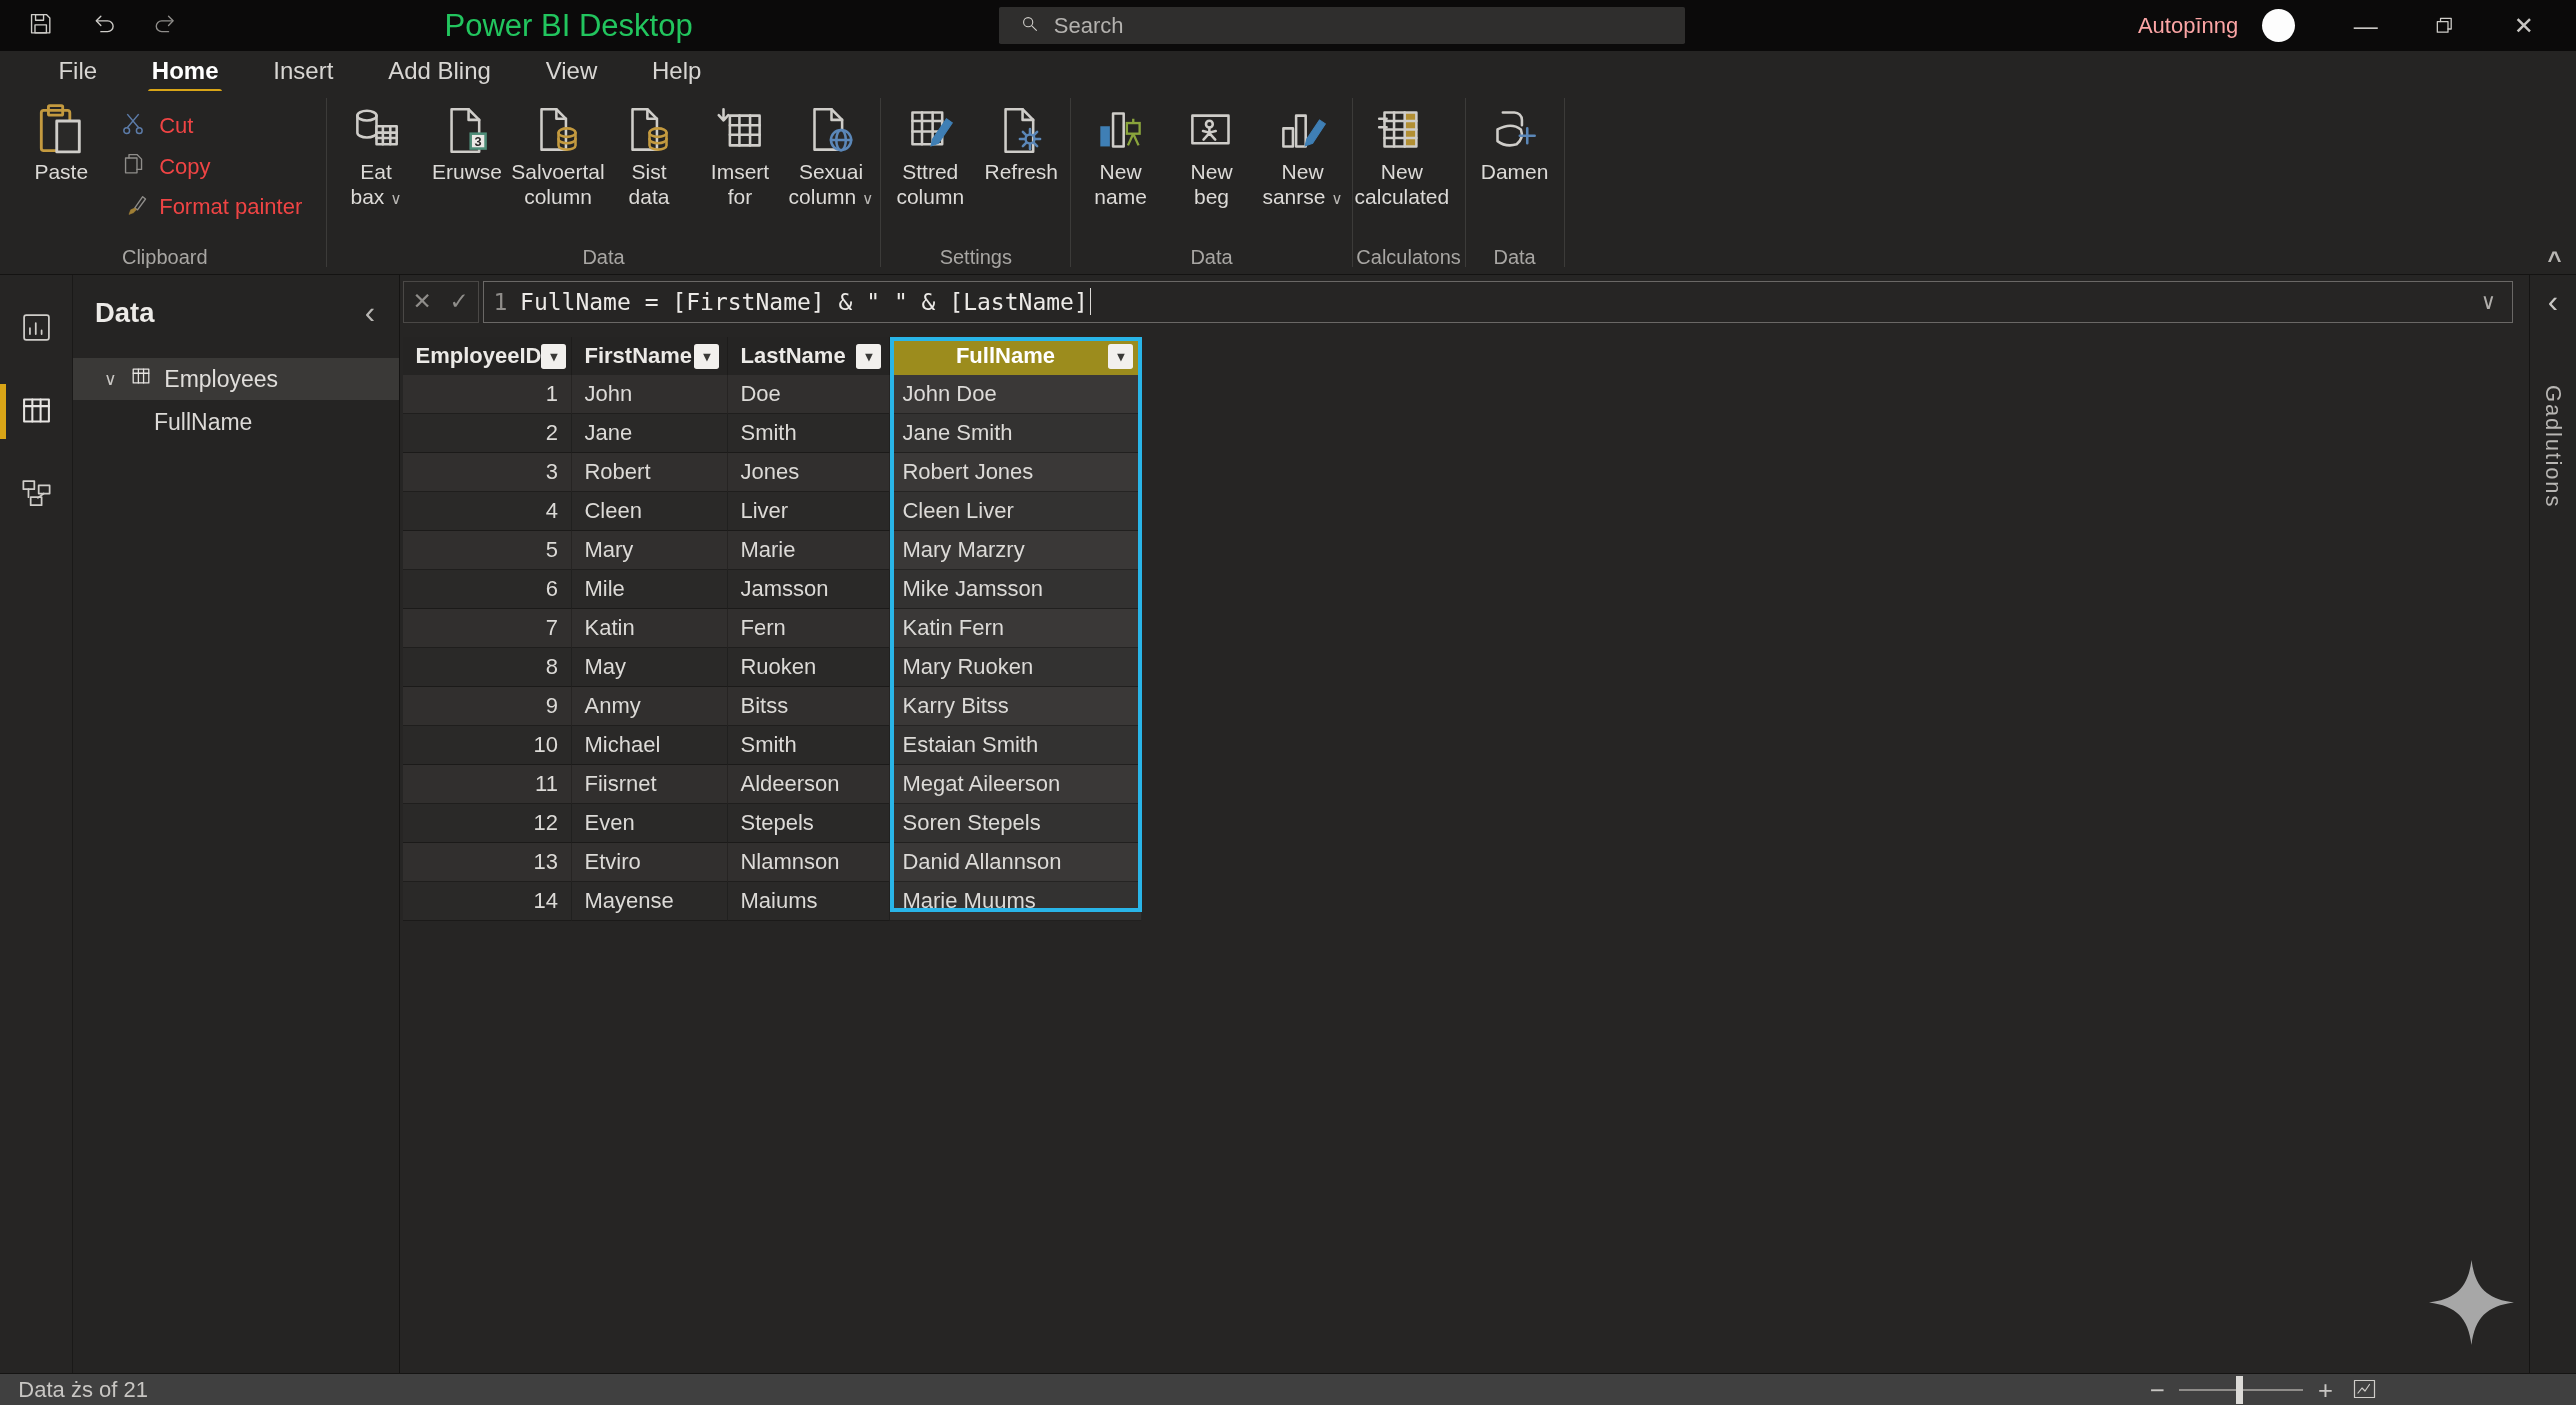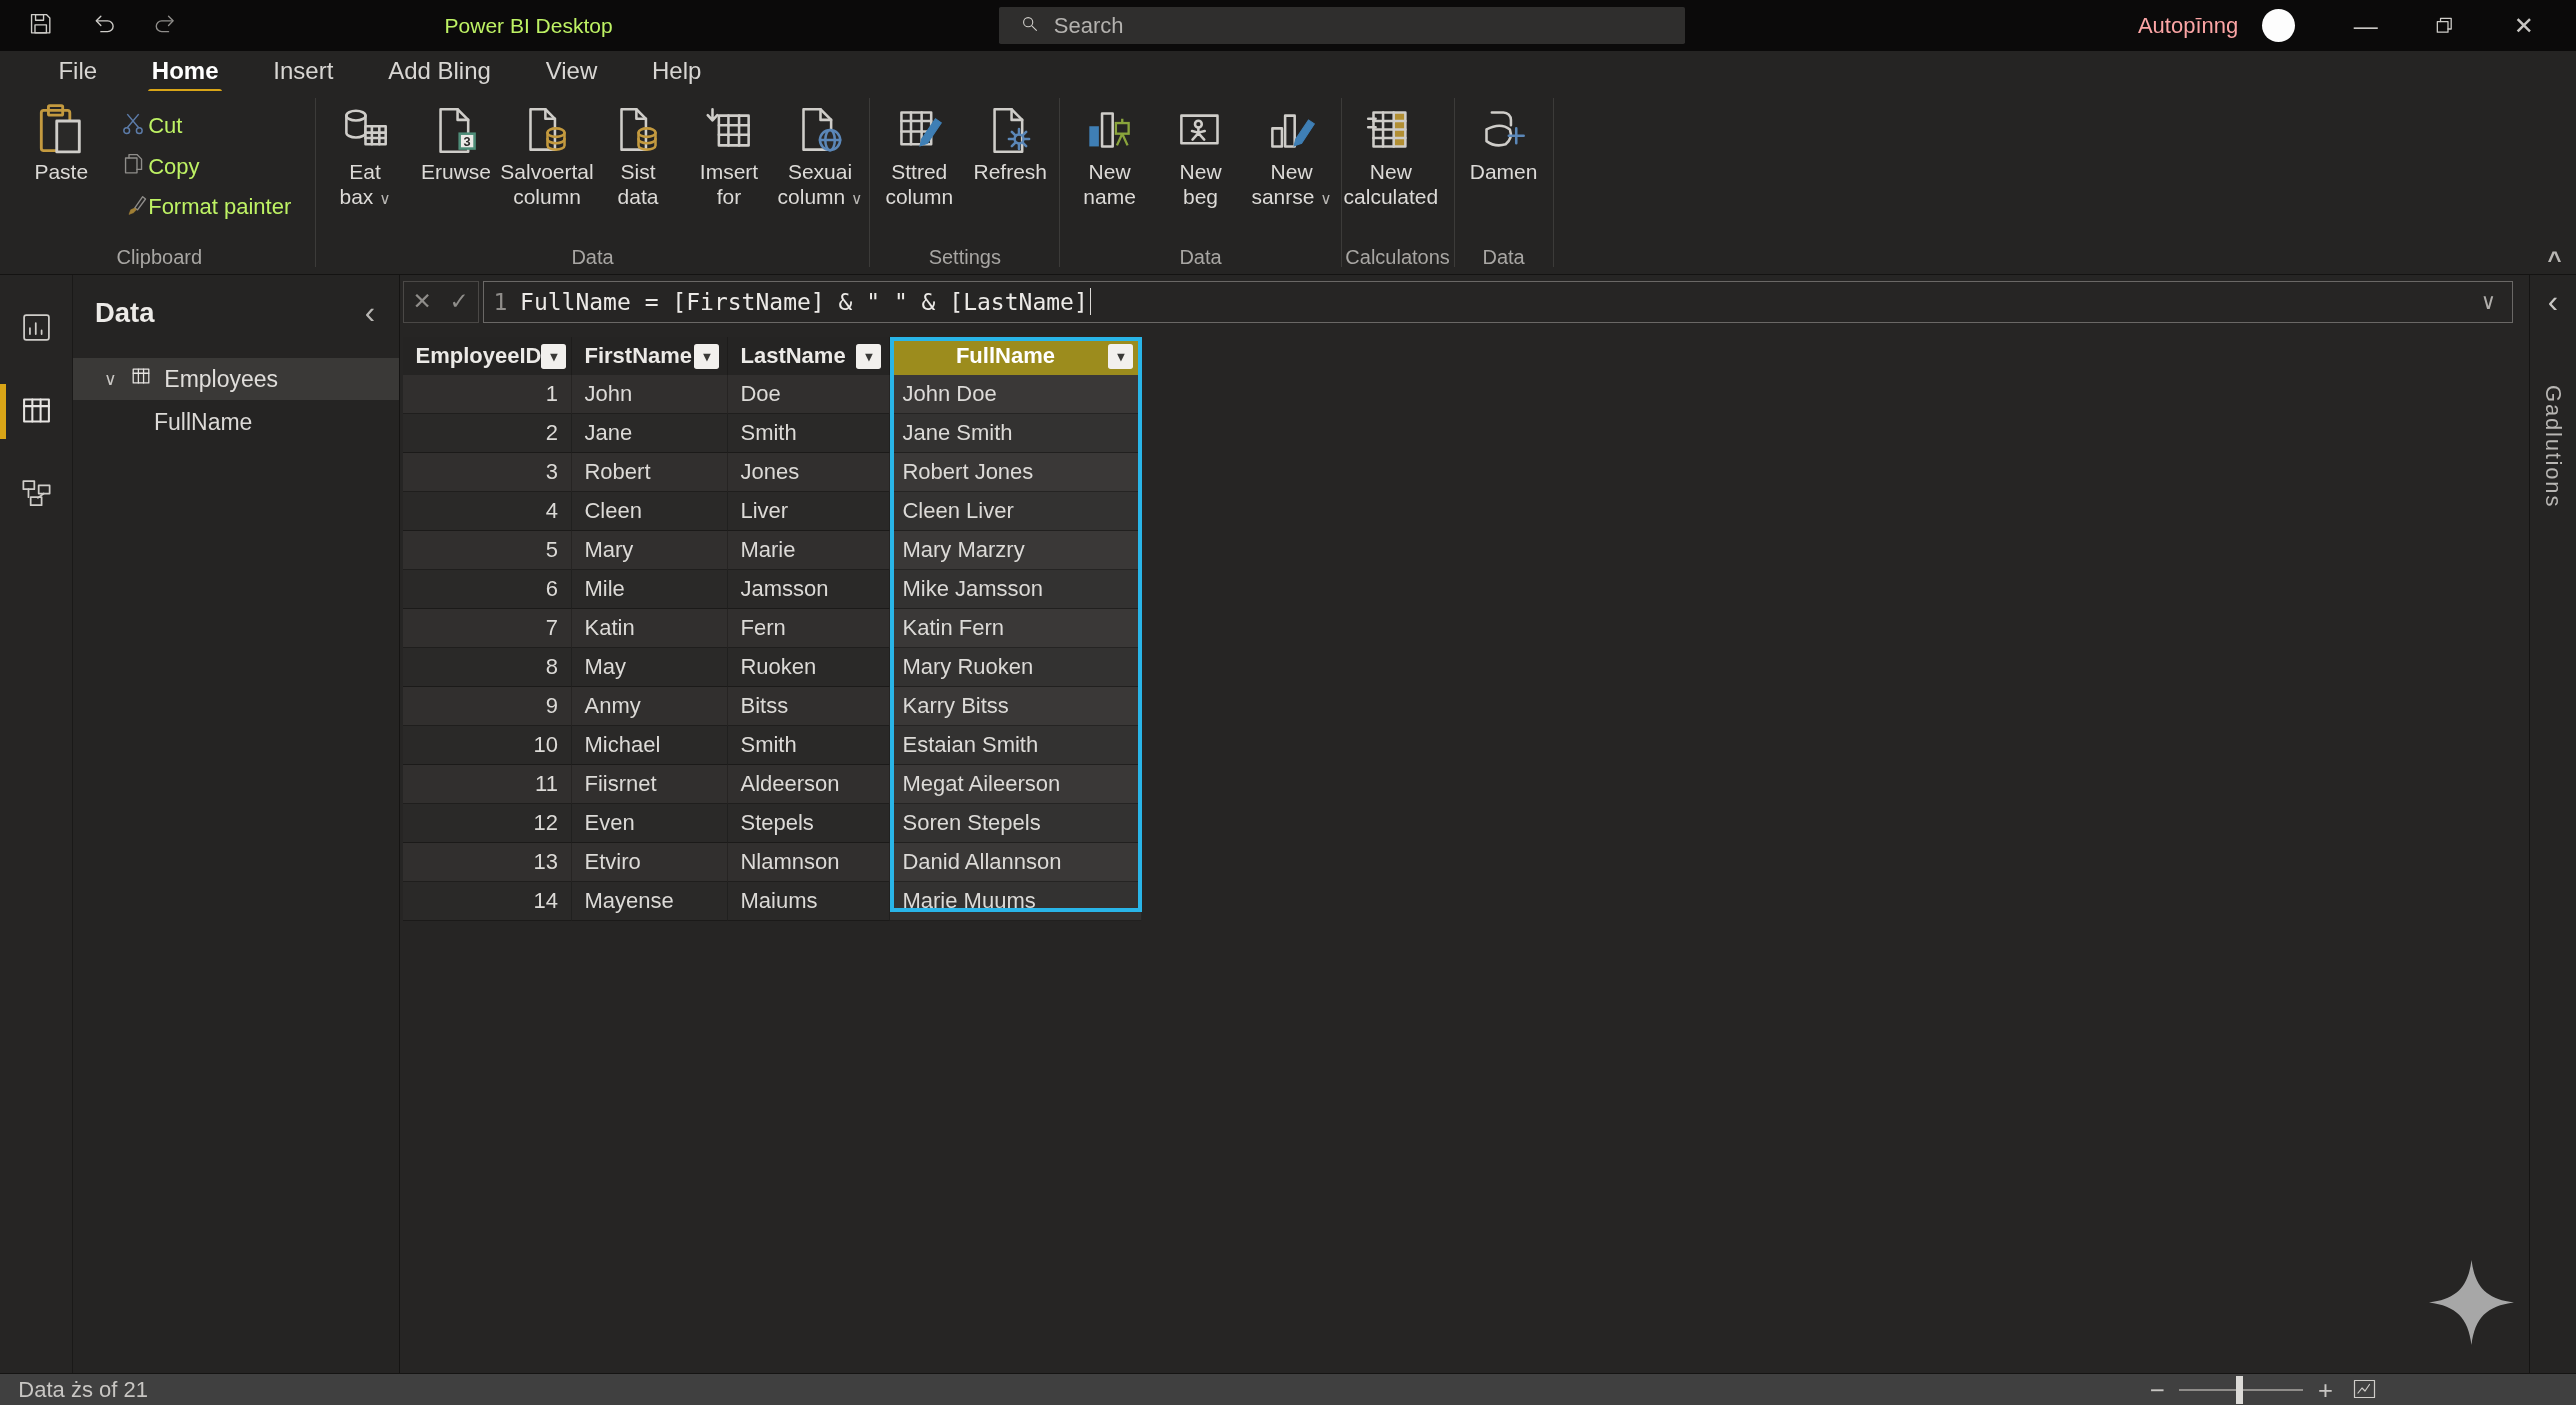--- a/index.html
+++ b/index.html
@@ -2,21 +2,21 @@
 <html style="--accent: #d9a517; --goldhdr: #9c8c1d; --cyan: #29b5e8;font-size:14.6px"><head>
 <meta charset="utf-8">
 <style>
   html,body{margin:0;padding:0;background:#111;}
   .app{position:relative;width:2576px;height:1405px;background:#262524;overflow:hidden;
        font-family:"Liberation Sans",sans-serif;color:#d8d6d3;}
 
   
   .titlebar{height:51px;background:#0b0a0a;display:flex;align-items:center;position:relative;}
   .tb-icons{display:flex;gap:35px;padding-left:27.4px;align-items:center;}
-  .tb-title{margin-left:265px;font-size:21px;color:#bef264;}
+  .tb-title{margin-left:265px;font-size:31px;color:#22c55e;}
   .tb-search{position:absolute;left:999px;top:7.3px;width:666px;height:37px;background:#2f2e2d;
              border-radius:1.8px;display:flex;align-items:center;gap:12.8px;padding-left:20px;}
   .tb-search-text{font-size:22px;color:#b4b2af;}
   .tb-right{margin-left:auto;display:flex;align-items:center;padding-right:12.8px;}
   .tb-auto{font-size:22px;color:#fca5a5;}
   .tb-avatar{width:33px;height:33px;border-radius:50%;background:#fdfdfd;margin:0 31px 0 24px;}
   .winbtn{width:79px;height:51px;display:flex;align-items:center;justify-content:center;
           font-size:24px;color:#c8c6c3;}
 
   
@@ -32,21 +32,21 @@
           padding-left:7.3px;position:relative;}
   .rb-group{display:flex;flex-direction:column;}
   .rb-buttons{flex:1;display:flex;align-items:flex-start;padding-top:7.3px;}
   .rb-label{text-align:center;font-size:20px;color:#a8a6a3;padding-bottom:5.5px;}
   .rb-sep{width:0.9px;background:#3c3b39;margin:7.3px 3.7px;}
   .rb-btn{width:91px;display:flex;flex-direction:column;align-items:center;padding-top:3.7px;cursor:default;}
   .rb-btn .rb-ico{height:57px;display:flex;align-items:center;justify-content:center;}
   .rb-cap{font-size:21px;line-height:25px;text-align:center;color:#dcdad7;white-space:pre-line;}
   .rb-cap .dd{font-size:15.6px;color:#b8b6b3;}
   .rb-smalls{display:flex;flex-direction:column;gap:7.3px;padding:11px 20px 0 5.5px;}
-  .rb-small{display:flex;align-items:center;font-size:22px;color:#bef264;}
+  .rb-small{display:flex;align-items:center;gap:11px;font-size:22px;color:#ef4444;}
   .rb-collapse{position:absolute;right:14.6px;bottom:0px;font-size:24px;color:#b8b6b3;font-weight:bold;}
   .paste-btn{width:108px;align-items:center;}
 
   
   .ws{display:flex;height:1098px;}
   .rail{width:72px;background:#262524;border-right:1.8px solid #1a1918;display:flex;
         flex-direction:column;align-items:center;padding-top:24px;gap:24px;}
   .rail-item{width:72px;height:59px;display:flex;align-items:center;justify-content:center;position:relative;}
   .rail-item.active::before{content:'';position:absolute;left:0;top:1.8px;bottom:1.8px;width:6.4px;background:var(--accent);}
 

